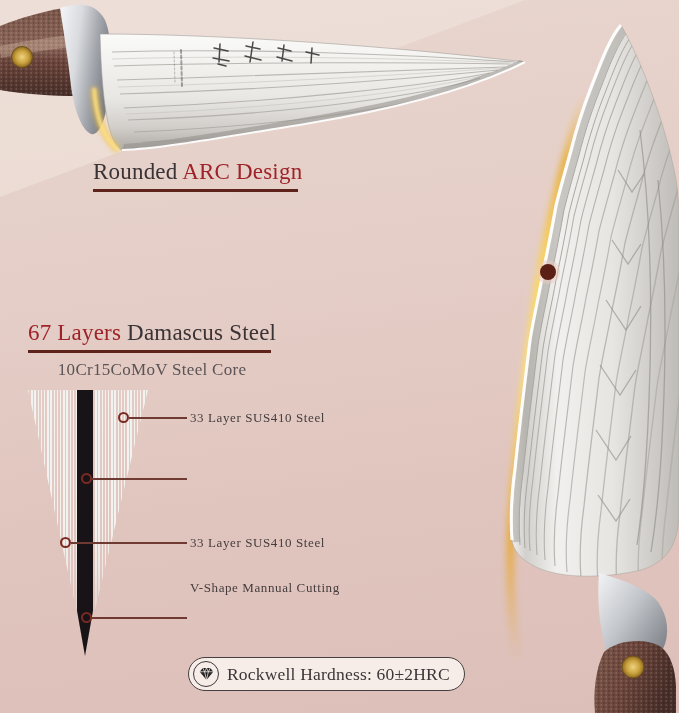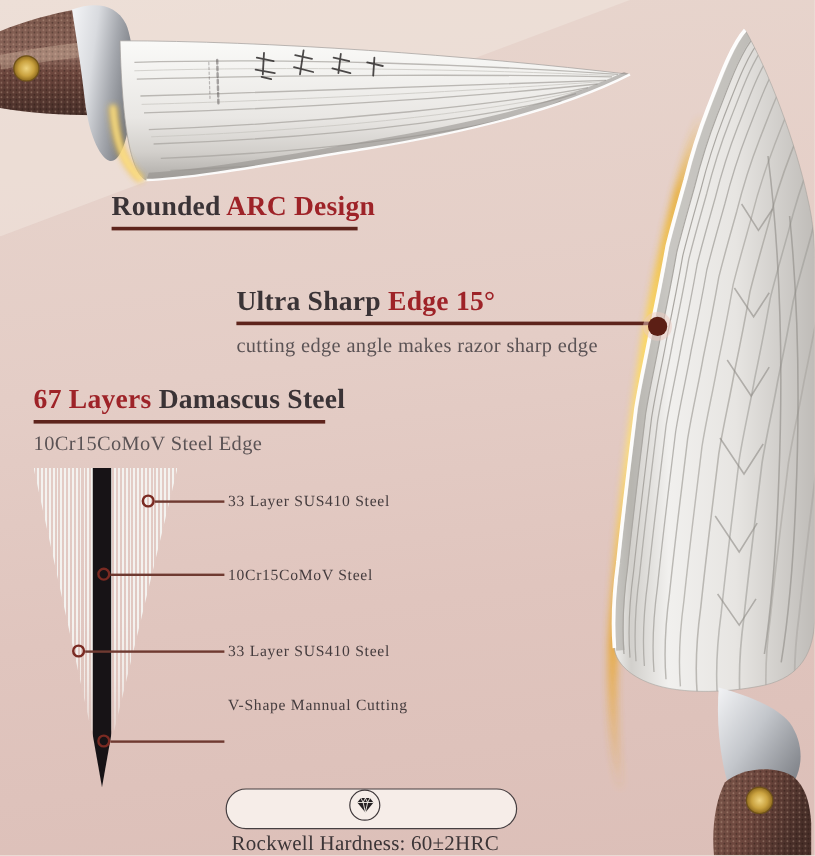--- a/index.html
+++ b/index.html
@@ -8,27 +8,27 @@
     background:linear-gradient(173deg,#e8d6ce 0%,#e4cdc6 42%,#e0c5be 68%,#dcbfb8 100%);
     font-family:"Liberation Serif","DejaVu Serif",serif;
   }
   .facet{position:absolute;inset:0;background:#f2e8e0;opacity:.5;
     clip-path:polygon(0 0,525px 0,0 197px);}
   .knife-svg{position:absolute;display:block;}
   #knife1{left:0;top:0;}
   #knife2{left:478px;top:0;}
 
   .feature{position:absolute;z-index:5;}
-  .feature-title{font-weight:700;font-size:23px;line-height:28px;color:#3a3336;letter-spacing:.2px;white-space:nowrap;}
+  .feature-title{font-weight:400;font-size:23px;line-height:28px;color:#3a3336;letter-spacing:.2px;white-space:nowrap;}
   .feature-title .accent{color:#9e2328;}
   .feature-rule{height:2.5px;background:#5e241c;margin-top:3px;}
   .feature-sub{font-size:17px;line-height:21px;color:#5b5355;letter-spacing:.3px;margin-top:6px;white-space:nowrap;}
   #feature-arc{left:93px;top:158px;}   #feature-arc .feature-rule{width:205px;}
   #feature-edge{left:197px;top:237px;} #feature-edge .feature-rule{width:351px;}
-  #feature-layers{left:28px;top:319px;}#feature-layers .feature-rule{width:243px;}
+  #feature-layers{left:28px;top:319px;text-align:center;}#feature-layers .feature-rule{width:243px;}
 
   .vdiagram{position:absolute;left:28px;top:390px;width:120px;height:268px;z-index:3;}
   .v-stripes{position:absolute;left:0;top:0;width:120px;height:228px;
     background:repeating-linear-gradient(90deg,#f4f2ef 0px,#f4f2ef 1.5px,rgba(244,242,239,.05) 1.5px,rgba(244,242,239,.05) 3.2px);
     clip-path:polygon(0 0,100% 0,56% 96%,40% 96%);
     -webkit-mask:linear-gradient(180deg,#000 55%,rgba(0,0,0,.8) 78%,rgba(0,0,0,.25) 100%);
             mask:linear-gradient(180deg,#000 55%,rgba(0,0,0,.8) 78%,rgba(0,0,0,.25) 100%);}
   .v-core{position:absolute;left:49px;top:0;width:16px;height:266px;background:#171316;
     clip-path:polygon(0 0,100% 0,100% 83%,50% 100%,0 83%);}
 
@@ -36,21 +36,21 @@
   .callout-ring{position:absolute;width:11px;height:11px;border:2px solid #7a2a22;border-radius:50%;box-sizing:border-box;z-index:6;background:transparent;}
   .callout-label{position:absolute;left:190px;font-size:13px;line-height:23px;color:#453c3e;letter-spacing:.6px;white-space:nowrap;z-index:5;}
 
   .edge-dot-halo{position:absolute;left:536px;top:260px;width:24px;height:24px;border-radius:50%;
     background:rgba(236,201,191,.5);z-index:6;}
   .edge-dot{position:absolute;left:540px;top:264px;width:16px;height:16px;border-radius:50%;
     background:#5c1f15;z-index:7;}
 
   .badge{position:absolute;left:188px;top:657px;height:34px;z-index:5;
     display:flex;align-items:center;gap:8px;padding:0 14px 0 4px;box-sizing:border-box;
-    border:1.6px solid #463f41;border-radius:18px;background:rgba(249,243,238,.88);flex-direction:column;}
+    border:1.6px solid #463f41;border-radius:18px;background:rgba(249,243,238,.88);}
   .badge-icon-circle{width:26px;height:26px;border:1.6px solid #3f383a;border-radius:50%;
     display:flex;align-items:center;justify-content:center;box-sizing:border-box;flex:0 0 auto;}
   .badge-label{font-size:17.5px;color:#3c3537;letter-spacing:.2px;white-space:nowrap;}
 </style>
 </head>
 <body>
 
 <div class="stage">
 
   <div class="facet"></div>
@@ -236,46 +236,40 @@
       <path d="M604,652 C617,640 645,637 661,647 C671,655 675,669 676,686 L676,713 L595,713 C593,690 596,668 604,652 Z" fill="url(#weave2)"></path>
       <circle cx="633" cy="667" r="11" fill="url(#pin2)" stroke="#6f521a" stroke-width="1"></circle>
     </g>
   </svg>
 
   <div class="feature" id="feature-arc">
     <div class="feature-title"><span>Rounded </span><span class="accent">ARC Design</span></div>
     <div class="feature-rule"></div>
   </div>
 
-  <div class="feature" id="feature-edge">
-    <div class="feature-title"><span>Ultra Sharp </span><span class="accent">Edge 15°</span></div>
-    <div class="feature-rule"></div>
-    <div class="feature-sub">cutting edge angle makes razor sharp edge</div>
-  </div>
   <div class="edge-dot-halo"></div>
   <div class="edge-dot"></div>
 
   <div class="feature" id="feature-layers">
     <div class="feature-title"><span class="accent">67 Layers </span><span>Damascus Steel</span></div>
     <div class="feature-rule"></div>
-    <div class="feature-sub">10Cr15CoMoV Steel Edge</div>
+    <div class="feature-sub">10Cr15CoMoV Steel Core</div>
   </div>
 
   <div class="vdiagram">
     <div class="v-stripes"></div>
     <div class="v-core"></div>
   </div>
 
   <div class="callout-ring" style="left:118px;top:412px;"></div>
   <div class="callout-line" style="left:129px;top:417px;width:58px;"></div>
   <div class="callout-label" style="top:406px;">33 Layer SUS410 Steel</div>
 
   <div class="callout-ring" style="left:81px;top:473px;"></div>
   <div class="callout-line" style="left:92px;top:478px;width:95px;"></div>
-  <div class="callout-label" style="top:467px;">10Cr15CoMoV Steel</div>
 
   <div class="callout-ring" style="left:60px;top:537px;"></div>
   <div class="callout-line" style="left:71px;top:542px;width:116px;"></div>
   <div class="callout-label" style="top:531px;">33 Layer SUS410 Steel</div>
 
   <div class="callout-ring" style="left:81px;top:612px;"></div>
   <div class="callout-line" style="left:92px;top:617px;width:95px;"></div>
   <div class="callout-label" style="top:576px;">V-Shape Mannual Cutting</div>
 
   <div class="badge">

